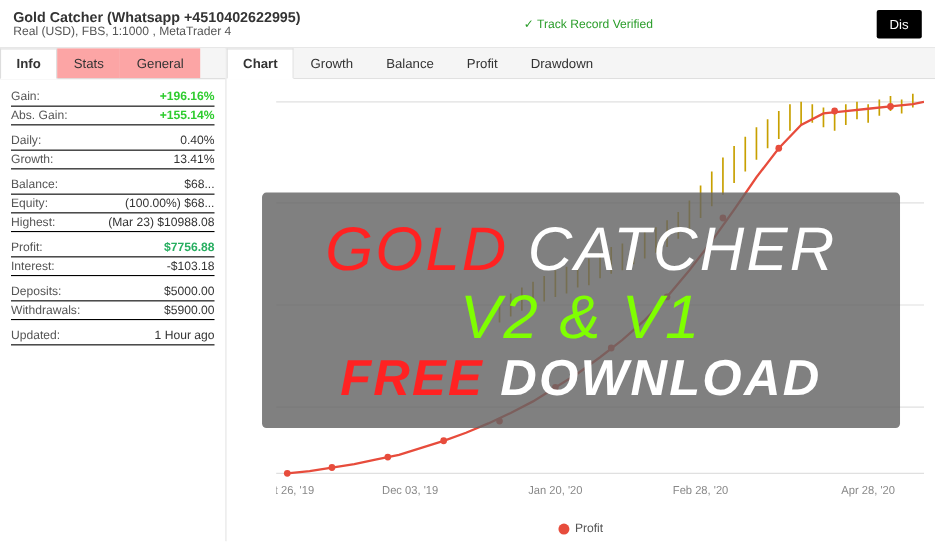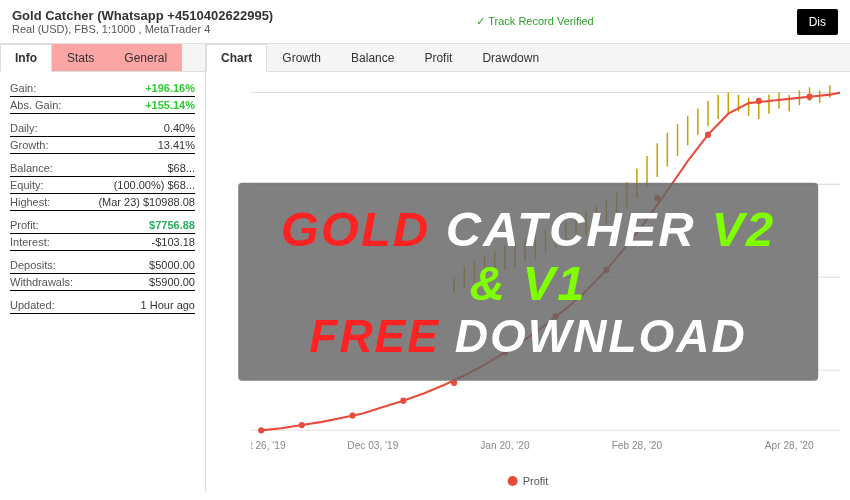--- a/index.html
+++ b/index.html
@@ -131,22 +131,22 @@
       left: 50%;
       transform: translate(-50%, -50%);
       background: rgba(100, 100, 100, 0.82);
       width: 90%;
       padding: 20px 30px;
       text-align: center;
       border-radius: 4px;
       z-index: 10;
     }
     .overlay-line1 {
-      font-size: 49px;
-      font-weight: 700;
+      font-size: 56px;
+      font-weight: 400;
       font-style: italic;
       letter-spacing: 2px;
       line-height: 1.1;
     }
     .overlay-line2 {
       font-size: 46px;
       font-weight: 900;
       font-style: italic;
       letter-spacing: 2px;
       line-height: 1.1;

